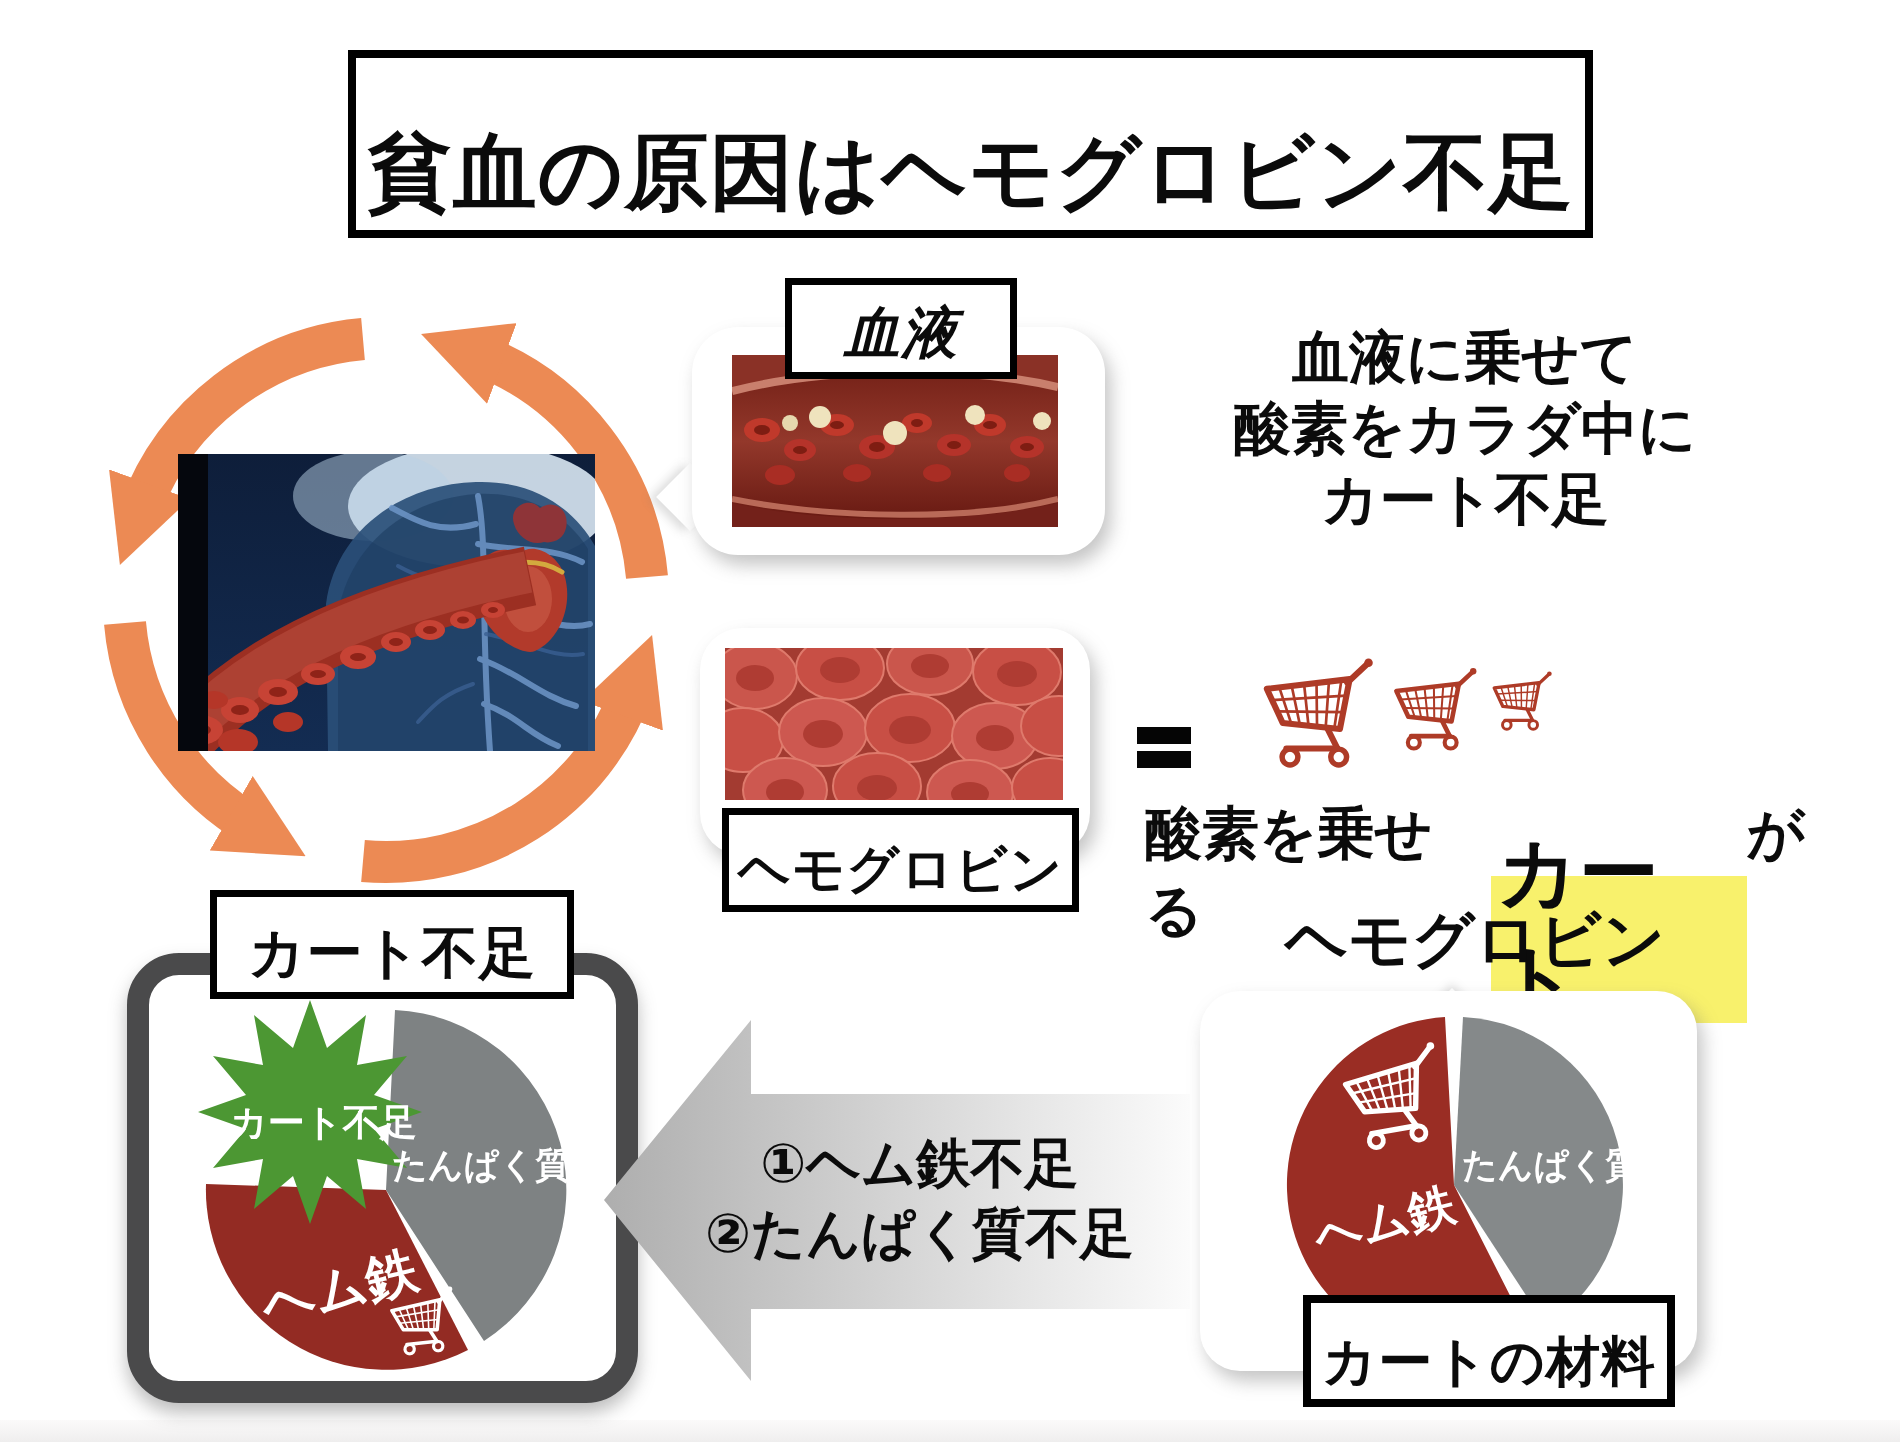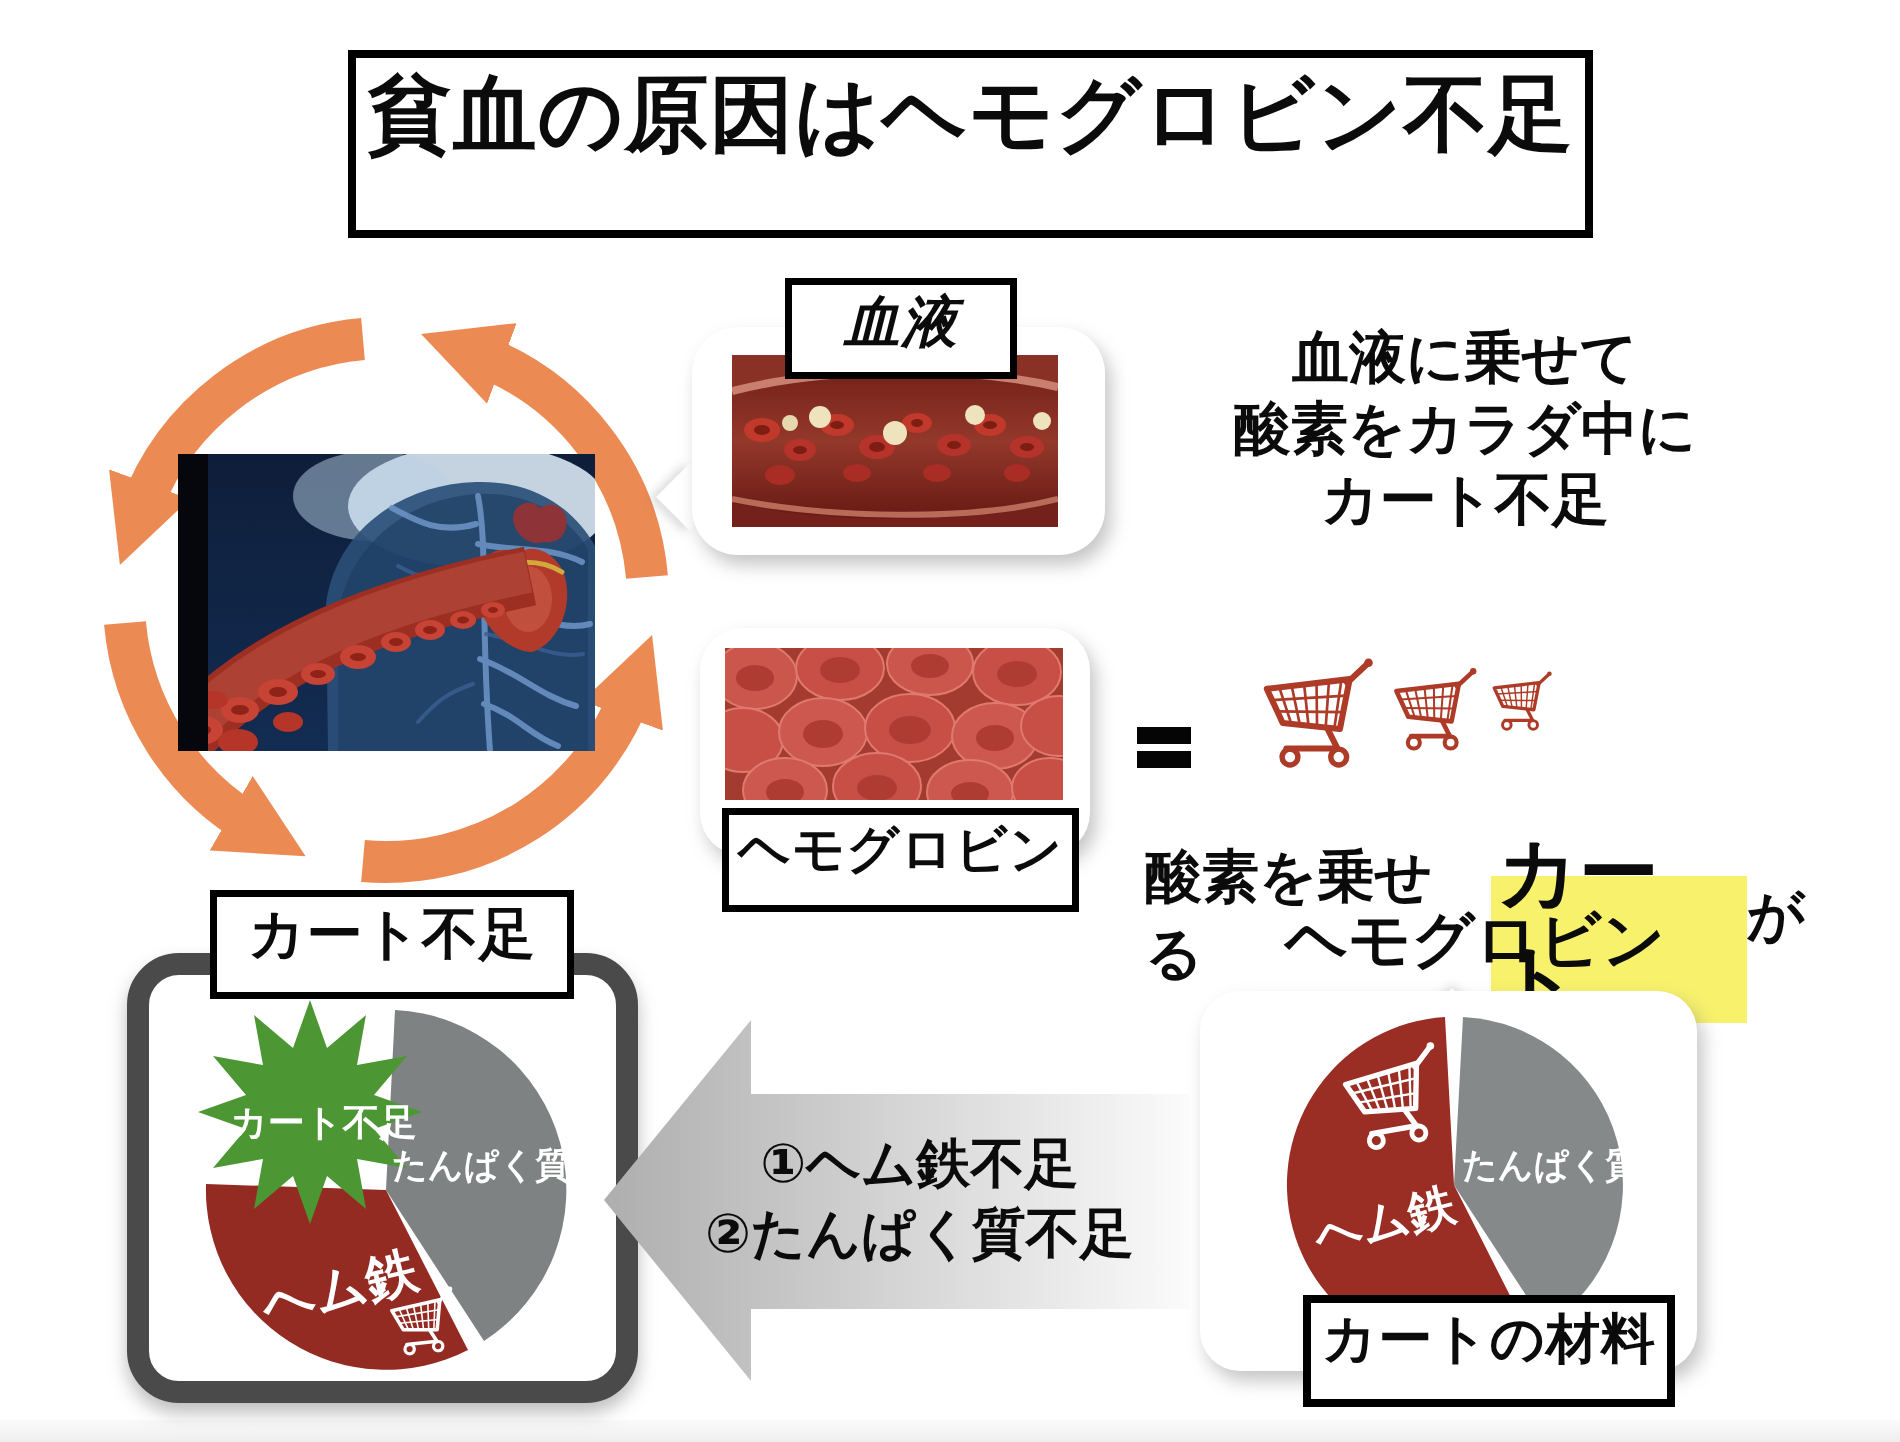--- a/index.html
+++ b/index.html
@@ -3,21 +3,21 @@
 <meta charset="utf-8">
 <style>
   html,body{margin:0;padding:0;background:#ffffff;}
   .stage{
     position:relative;width:1900px;height:1442px;background:#ffffff;overflow:hidden;
     font-family:"Liberation Sans","DejaVu Sans",sans-serif;color:#0b0b0b;
   }
   .abs{position:absolute;}
   .label-box{
     position:absolute;background:#ffffff;border:7px solid #000;
-    display:flex;align-items:flex-start;justify-content:center;
+    display:flex;align-items:flex-end;justify-content:center;
     font-weight:900;letter-spacing:1px;white-space:nowrap;
   }
   .bubble{
     position:absolute;background:#ffffff;border-radius:46px;
     box-shadow:6px 10px 18px rgba(110,110,110,.40);
   }
   .tail{
     position:absolute;background:#ffffff;transform:rotate(45deg);
   }
   .jp-black{font-weight:900;color:#0b0b0b;}
@@ -231,21 +231,21 @@
   <div class="abs">
     <div class="abs" style="left:1137px;top:727px;width:54px;height:17px;background:#050505;"></div>
     <div class="abs" style="left:1137px;top:751px;width:54px;height:17px;background:#050505;"></div>
   </div>
   <svg class="abs" style="left:1255px;top:648px;color:#ae3b27;" width="330" height="140" viewBox="0 0 330 140">
     <use href="#cart" x="2" y="8" width="122" height="112"></use>
     <use href="#cart" x="134" y="18" width="92" height="85"></use>
     <use href="#cart" x="234" y="22" width="66" height="61"></use>
   </svg>
 
-  <div class="abs" style="left:1145px;top:796px;width:660px;display:flex;align-items:center;justify-content:center;">
+  <div class="abs" style="left:1145px;top:796px;width:660px;display:flex;align-items:flex-start;justify-content:center;">
     <span class="jp-black" style="font-size:57px;">酸素を乗せる</span>
       <span class="jp-black hl" style="font-size:80px;margin-top:24px;">カート</span>
       <span class="jp-black" style="font-size:57px;">が</span>
   </div>
   <div class="abs jp-black" style="left:1145px;top:898px;width:660px;text-align:center;font-size:62px;">ヘモグロビン</div>
 
   <div class="tail" style="left:1428px;top:998px;width:48px;height:48px;box-shadow:-3px -3px 8px rgba(130,130,130,.25);"></div>
   <div class="bubble" style="left:1200px;top:991px;width:497px;height:380px;border-radius:40px;"></div>
   <svg class="abs" style="left:1284px;top:1015px;" width="340" height="340" viewBox="0 0 340 340">
     <path d="M170 170 L179 2 A168 168 0 0 1 262 311 Z" fill="#85898a"></path>

